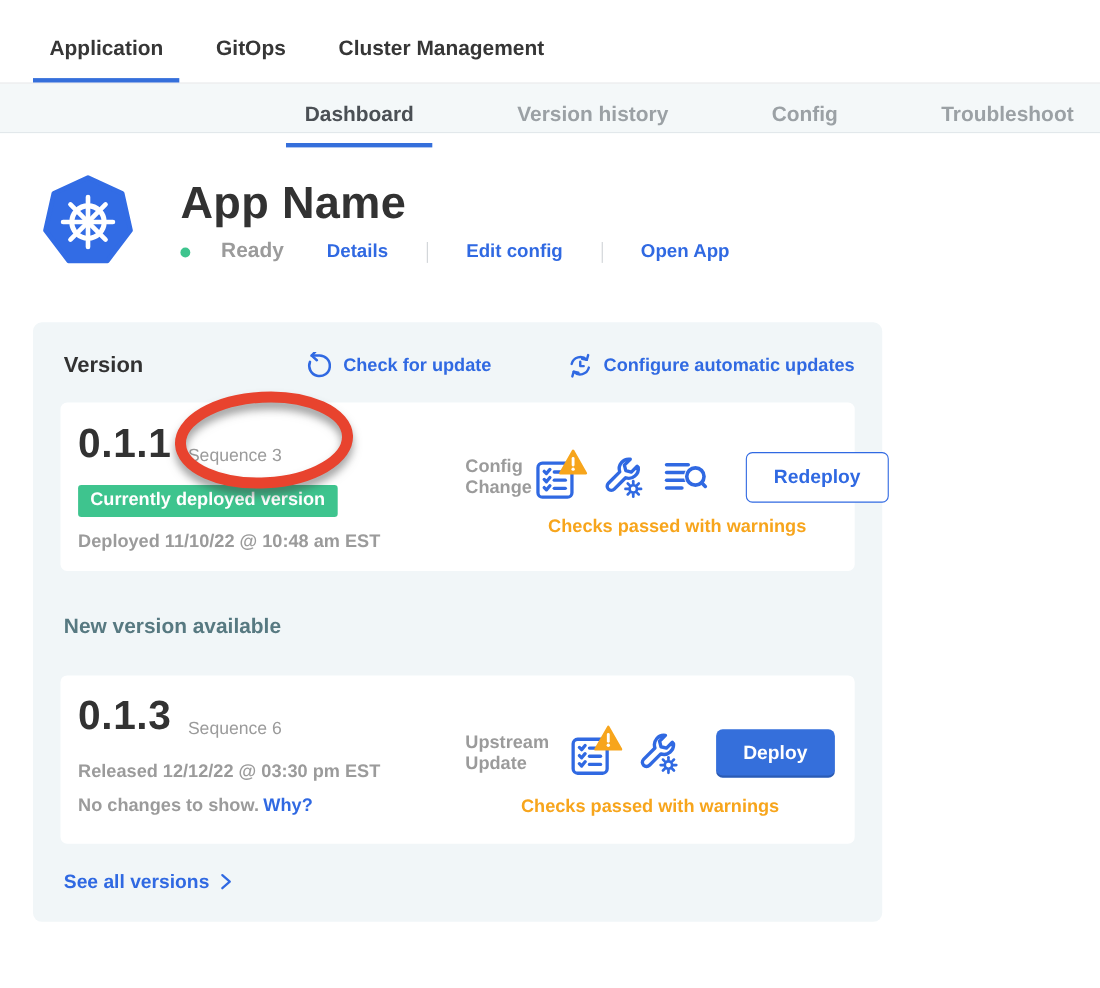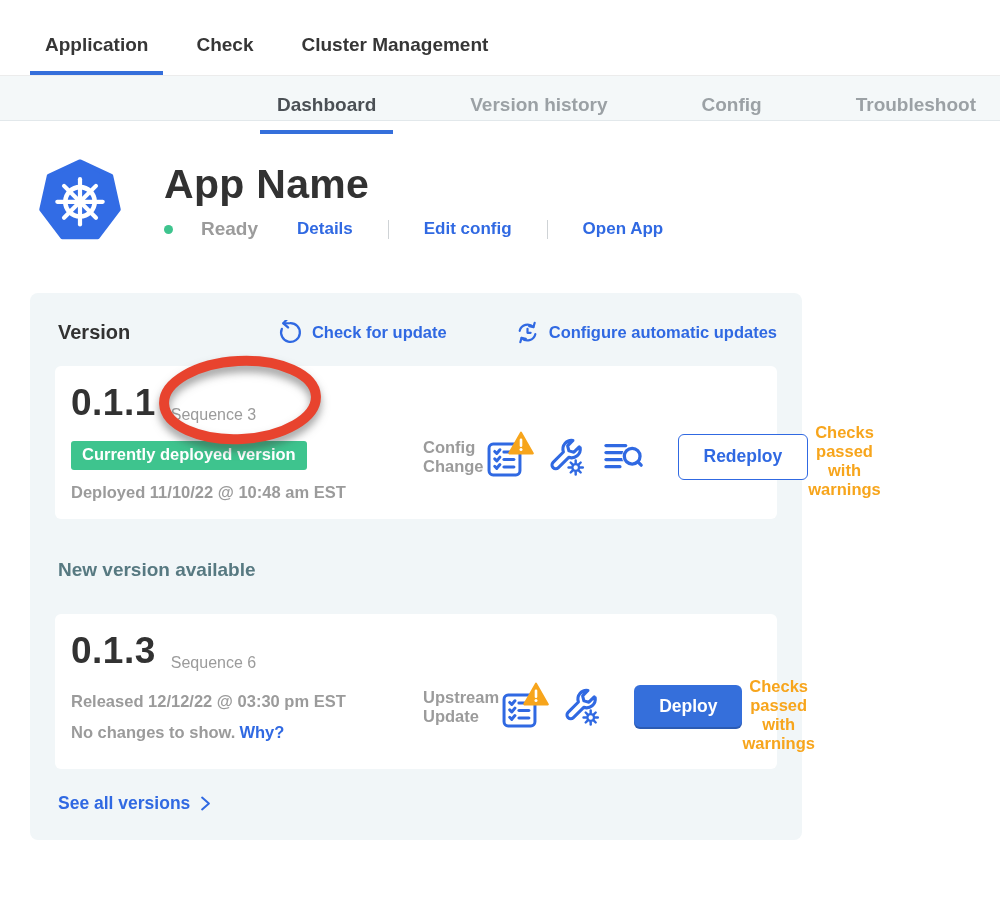--- a/index.html
+++ b/index.html
@@ -45,21 +45,21 @@
   .vcard .left-col { width:352px; flex:0 0 352px; }
   .version-line { display:flex; align-items:flex-end; }
   .version-number { font-size:37px; font-weight:700; color:var(--dark-text,#323232); letter-spacing:.5px; }
   .sequence { font-size:16px; font-weight:500; color:var(--gray-text,#9B9B9B); margin-left:15px; }
   .deployed-badge { display:inline-block; margin-top:17px; background:var(--badge-green,#3EC48E);
     color:#fff; font-size:16.5px; font-weight:700; padding:4px 11px 6px; border-radius:3px; }
   .meta-text { margin-top:13px; font-size:16.5px; font-weight:600; color:var(--gray-text,#9B9B9B); }
   .changes-line { margin-top:12px; font-size:16.5px; font-weight:600; color:var(--gray-text,#9B9B9B); }
   .changes-line .why-link { color:var(--link-blue,#3069E2); font-weight:700; cursor:pointer; margin-left:4px; }
 
-  .right-col { flex:1; display:flex; flex-direction:row; padding-top:28px; }
+  .right-col { flex:1; display:flex; flex-direction:column; padding-top:28px; }
   .right-row { display:flex; align-items:center; }
   .source-label { font-size:16.5px; font-weight:700; color:var(--gray-text,#9B9B9B); }
   .icon-group { margin-left:auto; display:flex; align-items:center; gap:15px; }
   .check-icon-wrap { position:relative; width:46px; height:47px; }
   .check-icon-wrap .checklist { position:absolute; left:0; bottom:0; width:41px; height:41px; }
   .check-icon-wrap .warn-badge { position:absolute; right:-4px; top:-2px; width:26px; height:24px; }
   .tool-icon { width:42px; height:42px; }
   .diff-icon { width:44px; height:36px; }
   .btn { margin-left:32px; font-family:Liberation Sans, sans-serif; font-size:17.5px; font-weight:700; border-radius:6px;
     padding:11px 25px 12px; cursor:pointer; }
@@ -79,21 +79,21 @@
   
   .annotation-ellipse { position:absolute; left:95px; top:-18px; width:180px; height:104px;
     pointer-events:none; z-index:2;
     filter:drop-shadow(0 6px 4px rgba(60,60,60,.5)); }
 </style>
 </head>
 <body>
 
 <header class="topnav">
   <div class="tab active">Application</div>
-  <div class="tab">Check</div>
+  <div class="tab">GitOps</div>
   <div class="tab">Cluster Management</div>
 </header>
 
 <nav class="subnav">
   <div class="tab active">Dashboard</div>
   <div class="tab">Version history</div>
   <div class="tab">Config</div>
   <div class="tab">Troubleshoot</div>
 </nav>
 

